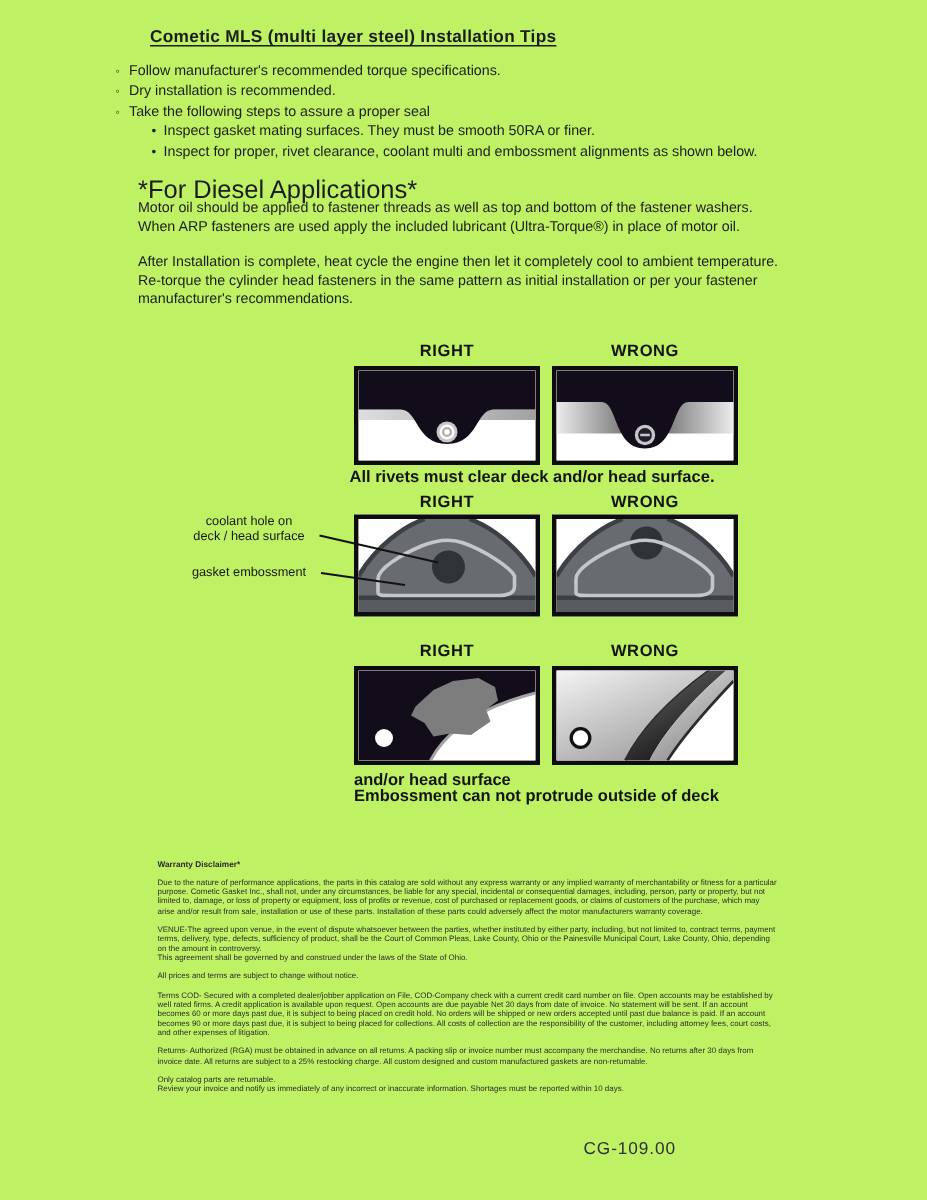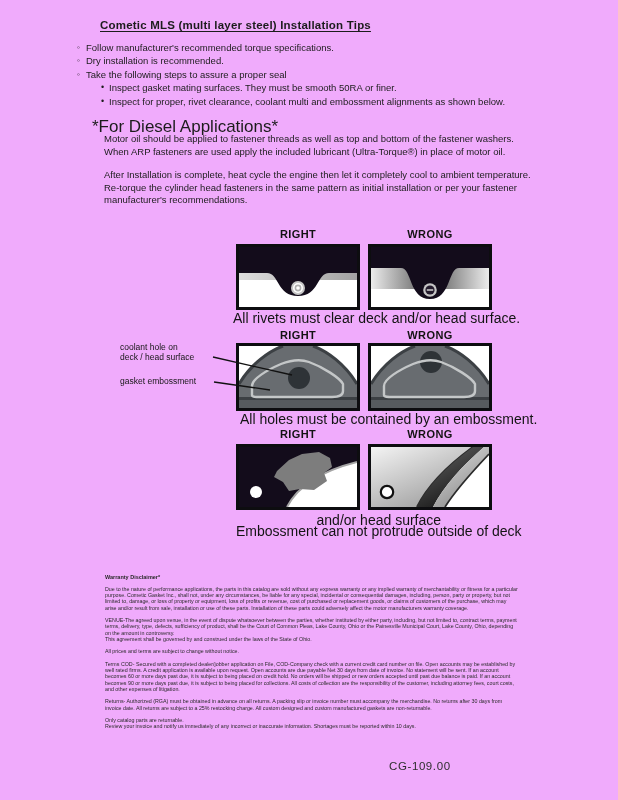--- a/index.html
+++ b/index.html
@@ -1,41 +1,41 @@
 <!DOCTYPE html>
 <html><head>
 <meta charset="utf-8">
 <style>
   html,body{margin:0;padding:0;background:#ffffff;}
-  #page{position:relative;width:618px;height:800px;background:#f0abfc;overflow:hidden;
+  #page{position:relative;width:618px;height:800px;background:#bef264;overflow:hidden;
         font-family:"Liberation Sans","DejaVu Sans",sans-serif;color:#1c1c1c;}
 
   .title{position:absolute;left:100px;top:19px;font-size:11.5px;font-weight:bold;
          text-decoration:underline;text-underline-offset:2px;letter-spacing:.2px;}
 
   .tips{position:absolute;left:77px;top:41px;font-size:9.5px;line-height:13.4px;}
   .tips .row{white-space:nowrap;}
   .tips .marker{display:inline-block;width:9px;font-size:8px;vertical-align:top;line-height:13.4px;}
   .tips .sub{padding-left:24px;}
   .tips .sub .marker{width:8px;font-size:9px;}
 
   .diesel-head{position:absolute;left:92px;top:117px;font-size:17px;font-weight:normal;}
-  .para{position:absolute;left:104px;width:432px;font-size:9.5px;line-height:12.6px;}
+  .para{position:absolute;left:92px;width:432px;font-size:9.5px;line-height:12.6px;}
   .p1{top:133px;}
   .p2{top:169px;}
   .pnote{top:209px;}
 
   .dg-label{position:absolute;width:124px;text-align:center;font-size:11px;font-weight:bold;
             letter-spacing:.4px;color:#121212;}
   .panel{position:absolute;width:118px;height:60px;border:3px solid #0d0d10;background:#fff;}
   .panel svg{display:block;}
   .p-tall{height:62px;}
-  .cap{position:absolute;font-size:14px;font-weight:400;color:#141414;line-height:10.8px;text-align:center;}
-
-  .ann-label{position:absolute;width:92px;text-align:left;font-size:8.5px;line-height:9.6px;color:#161616;}
+  .cap{position:absolute;font-size:11px;font-weight:700;color:#141414;line-height:10.8px;}
+
+  .ann-label{position:absolute;width:92px;text-align:center;font-size:8.5px;line-height:9.6px;color:#161616;}
   .overlay{position:absolute;left:120px;top:338px;width:260px;height:70px;z-index:5;pointer-events:none;}
 
   .legal{position:absolute;left:105px;top:574px;width:413px;font-size:5.3px;line-height:6.15px;color:#2a2a2a;}
   .legal .lg-head{font-weight:bold;margin:0 0 6px 0;font-size:5.5px;}
   .legal p{margin:0 0 6.5px 0;}
   .legal p.m0{margin-bottom:0;}
 
   .footer-code{position:absolute;left:389px;top:760px;font-size:11.5px;letter-spacing:.6px;color:#2e2e2e;}
 </style>
 </head>
@@ -134,21 +134,20 @@
       <circle cx="60" cy="16" r="11" fill="#2e3337"></circle>
       <path d="M13,49 L13,40 C13,33 28,24 42,18 C52,14 62,13 70,16 C84,21 101,32 104,38 L104,45 C104,49 100,51 93,51 L22,51 C16,51 13,51 13,49 Z" stroke="#c4c7c8" stroke-width="2.4" fill="none" stroke-linejoin="round"></path>
     </svg>
   </div>
 
   <svg class="overlay" width="260" height="70" viewBox="0 0 260 70">
     <line x1="93" y1="19" x2="172" y2="37" stroke="#111111" stroke-width="1.3"></line>
     <line x1="94" y1="44" x2="150" y2="52" stroke="#111111" stroke-width="1.3"></line>
   </svg>
 
-  <div class="cap" style="left:240px;top:414px;">All holes must be contained by an embossment.</div>
 
   <div class="dg-label" style="left:236px;top:428px;">RIGHT</div>
   <div class="dg-label" style="left:368px;top:428px;">WRONG</div>
 
   <div class="panel" style="left:236px;top:444px;">
     <svg width="118" height="60" viewBox="0 0 118 60">
       <rect width="118" height="60" fill="#ffffff"></rect>
       <path d="M0,0 H118 V15 C86,23 60,37 48,60 H0 Z" fill="#130c1b"></path>
       <path d="M48,60 C60,37 86,23 118,15" stroke="#a4a4a4" stroke-width="2" fill="none"></path>
       <polygon points="38,24 50,13 63,7 80,5 91,11 93,20 85,26 88,34 75,43 61,42 50,44 44,35 35,30" fill="#7d7d7d"></polygon>

